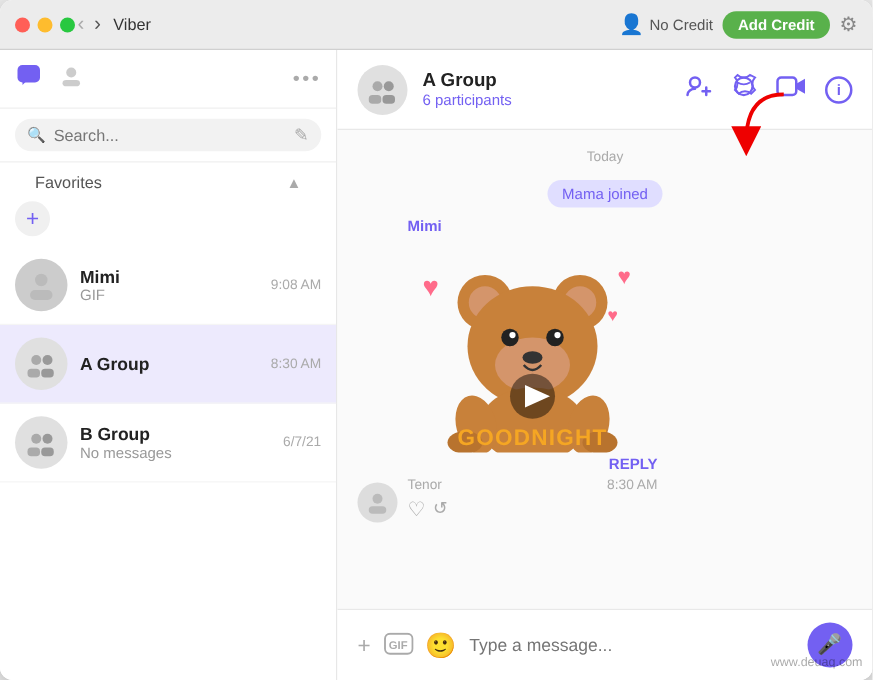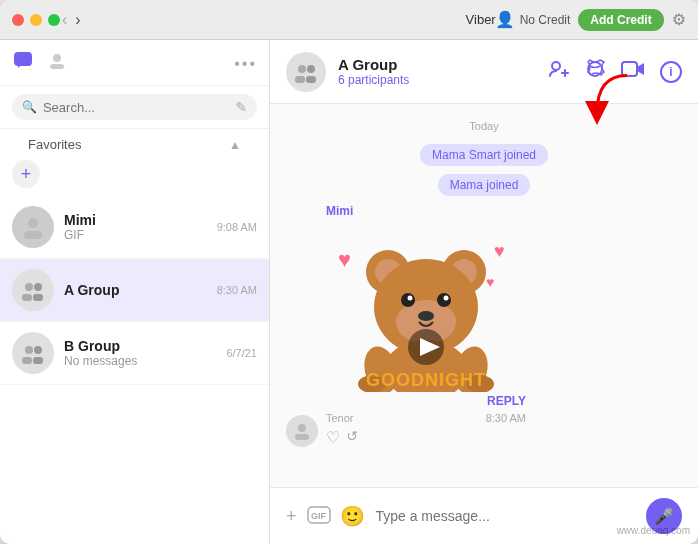--- a/index.html
+++ b/index.html
@@ -43,21 +43,21 @@
       width: 12px;
       height: 12px;
       border-radius: 50%;
     }
     .tl-close { background: #ff5f57; }
     .tl-min { background: #febc2e; }
     .tl-max { background: #28c840; }
 
     .title-bar-center {
       flex: 1;
-      text-align: right;
+      text-align: left;
       font-size: 13px;
       font-weight: 500;
       color: #333;
     }
 
     .title-bar-right {
       display: flex;
       align-items: center;
       gap: 8px;
     }
@@ -639,23 +639,20 @@
               <path d="M17 9l7-4v12l-7-4V9z" fill="#7360f2"></path>
             </svg>
           </span>
           <div class="info-circle">i</div>
         </div>
       </div>
 
       <div class="messages-area">
         <div class="date-label">Today</div>
 
-        <div class="system-message">
-          <span class="system-bubble">Mama Smart joined</span>
-        </div>
 
         <div class="system-message">
           <span class="system-bubble">Mama joined</span>
         </div>
 
         <div class="message-row">
           <div class="message-sender-avatar">
             <svg width="20" height="20" viewBox="0 0 20 20" fill="none">
               <circle cx="10" cy="7" r="4" fill="#bbb"></circle>
               <rect x="3" y="13" width="14" height="6" rx="3" fill="#bbb"></rect>

